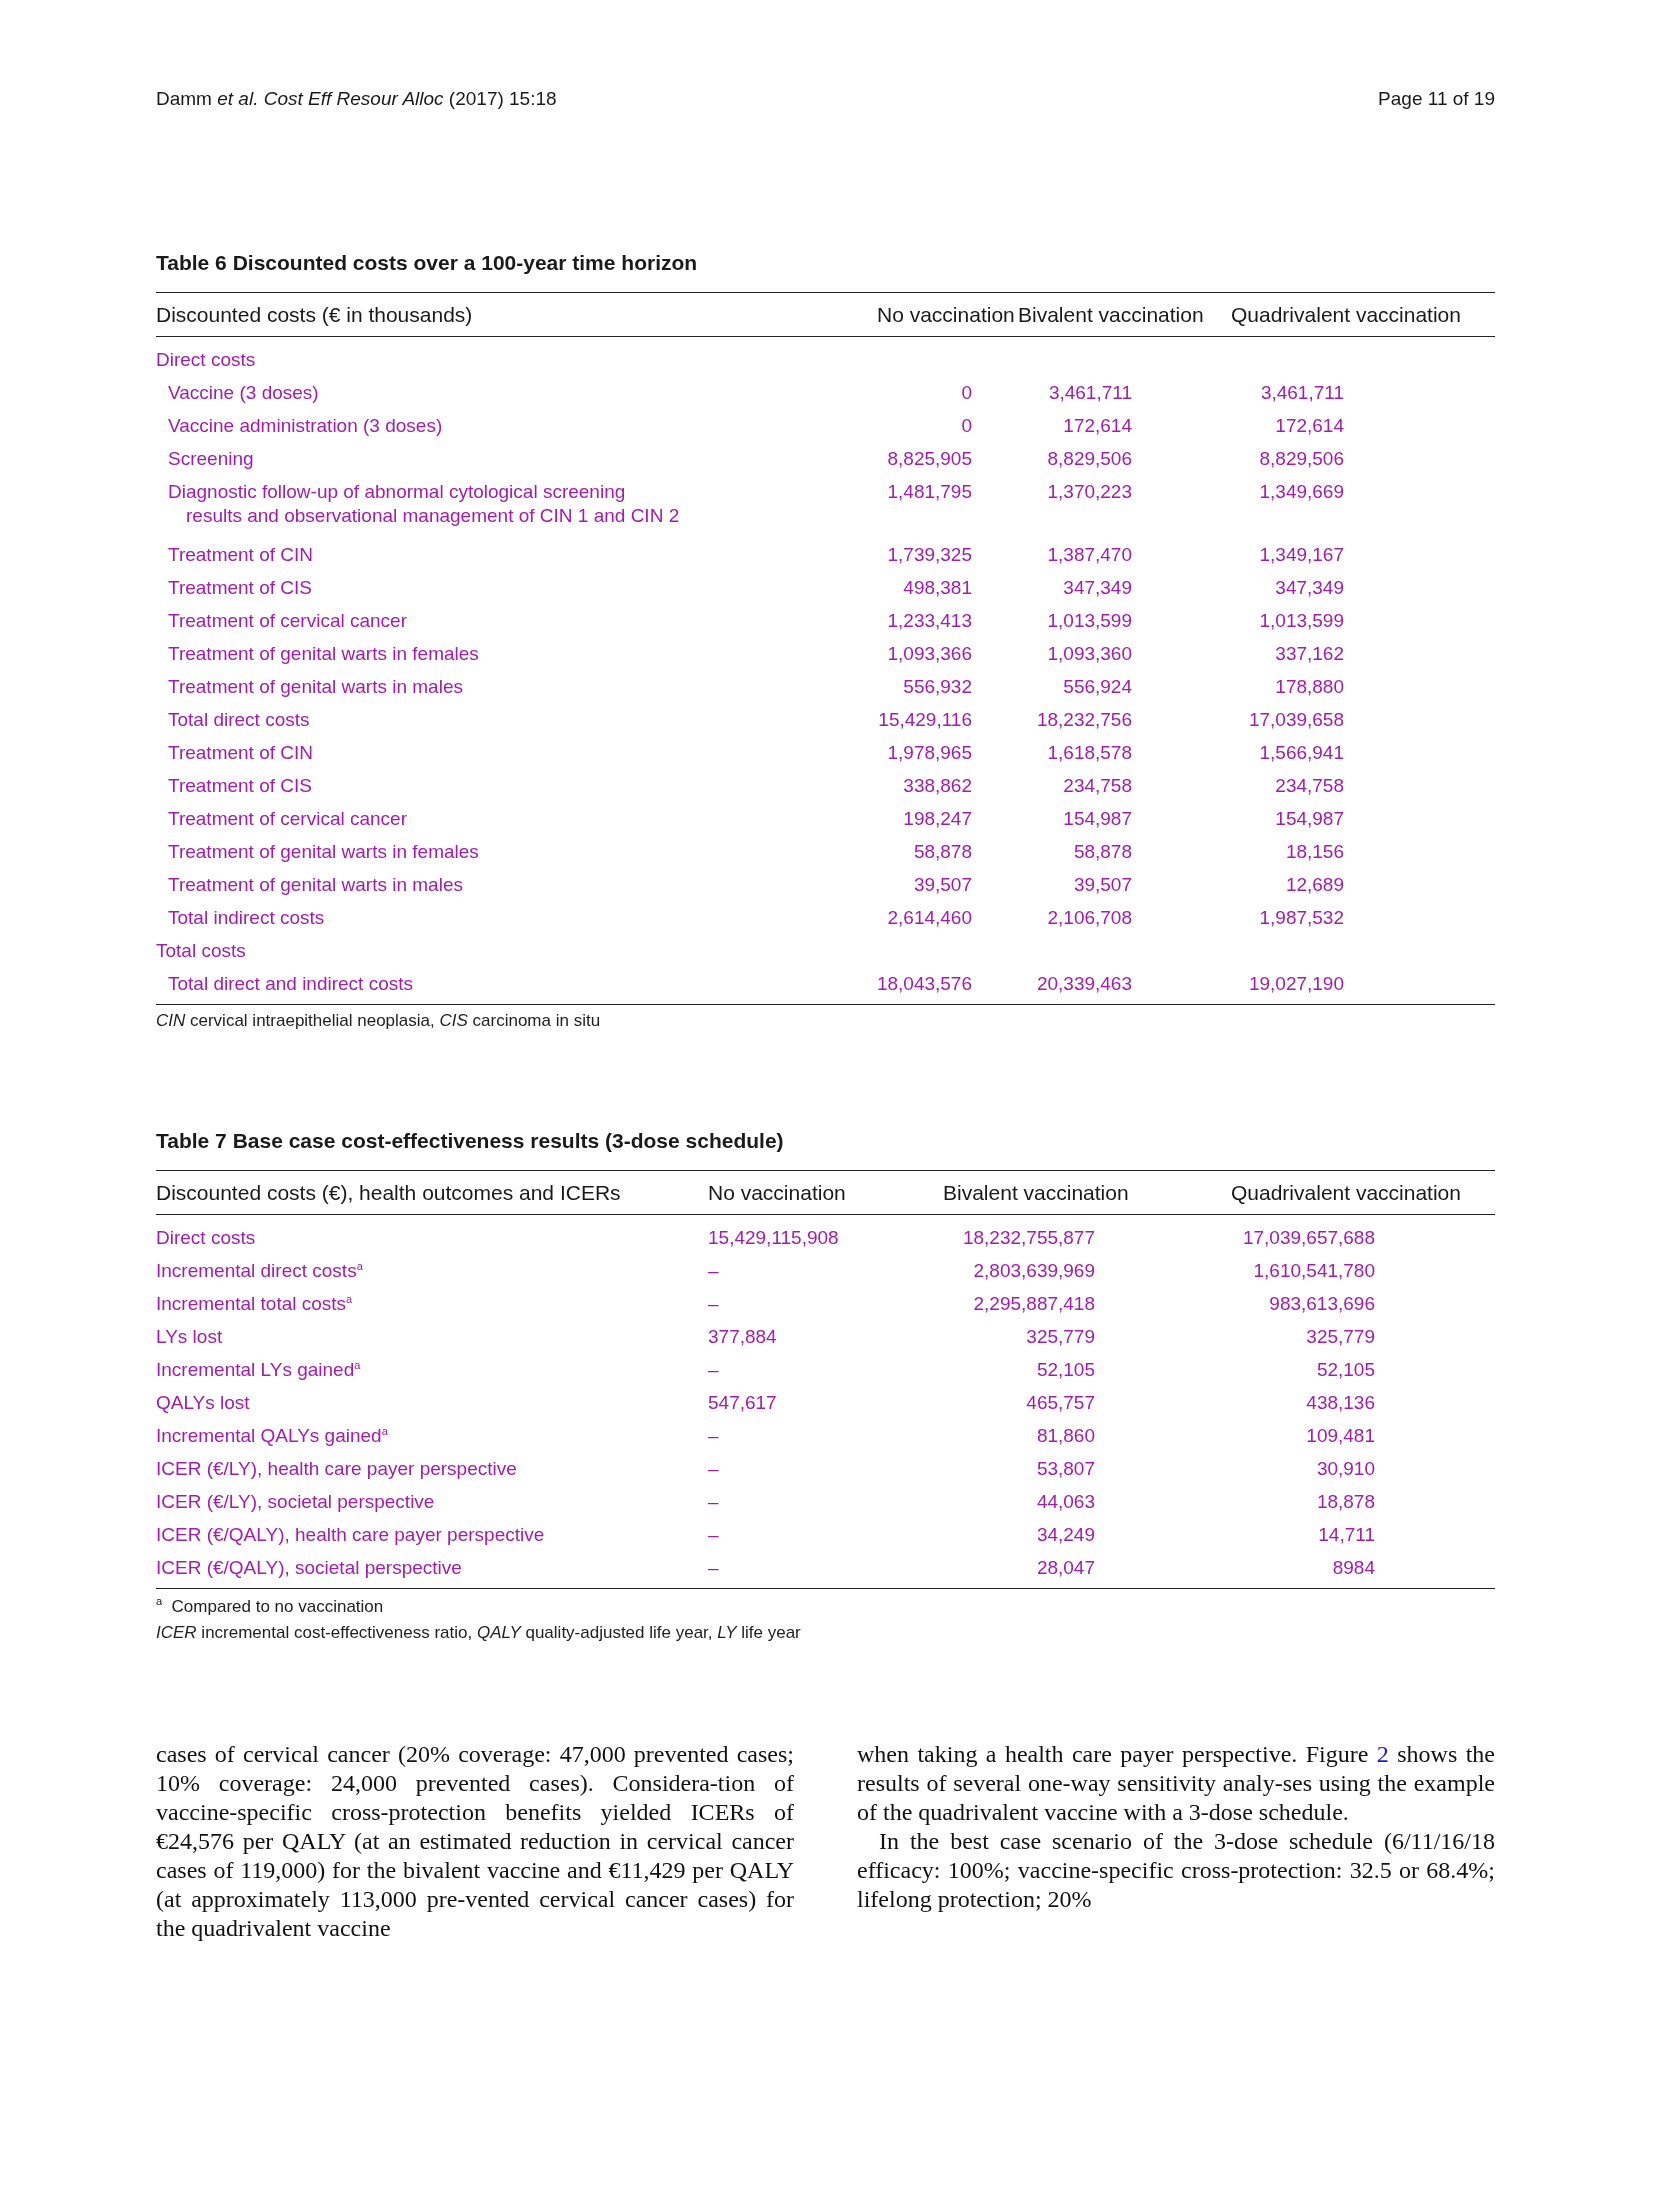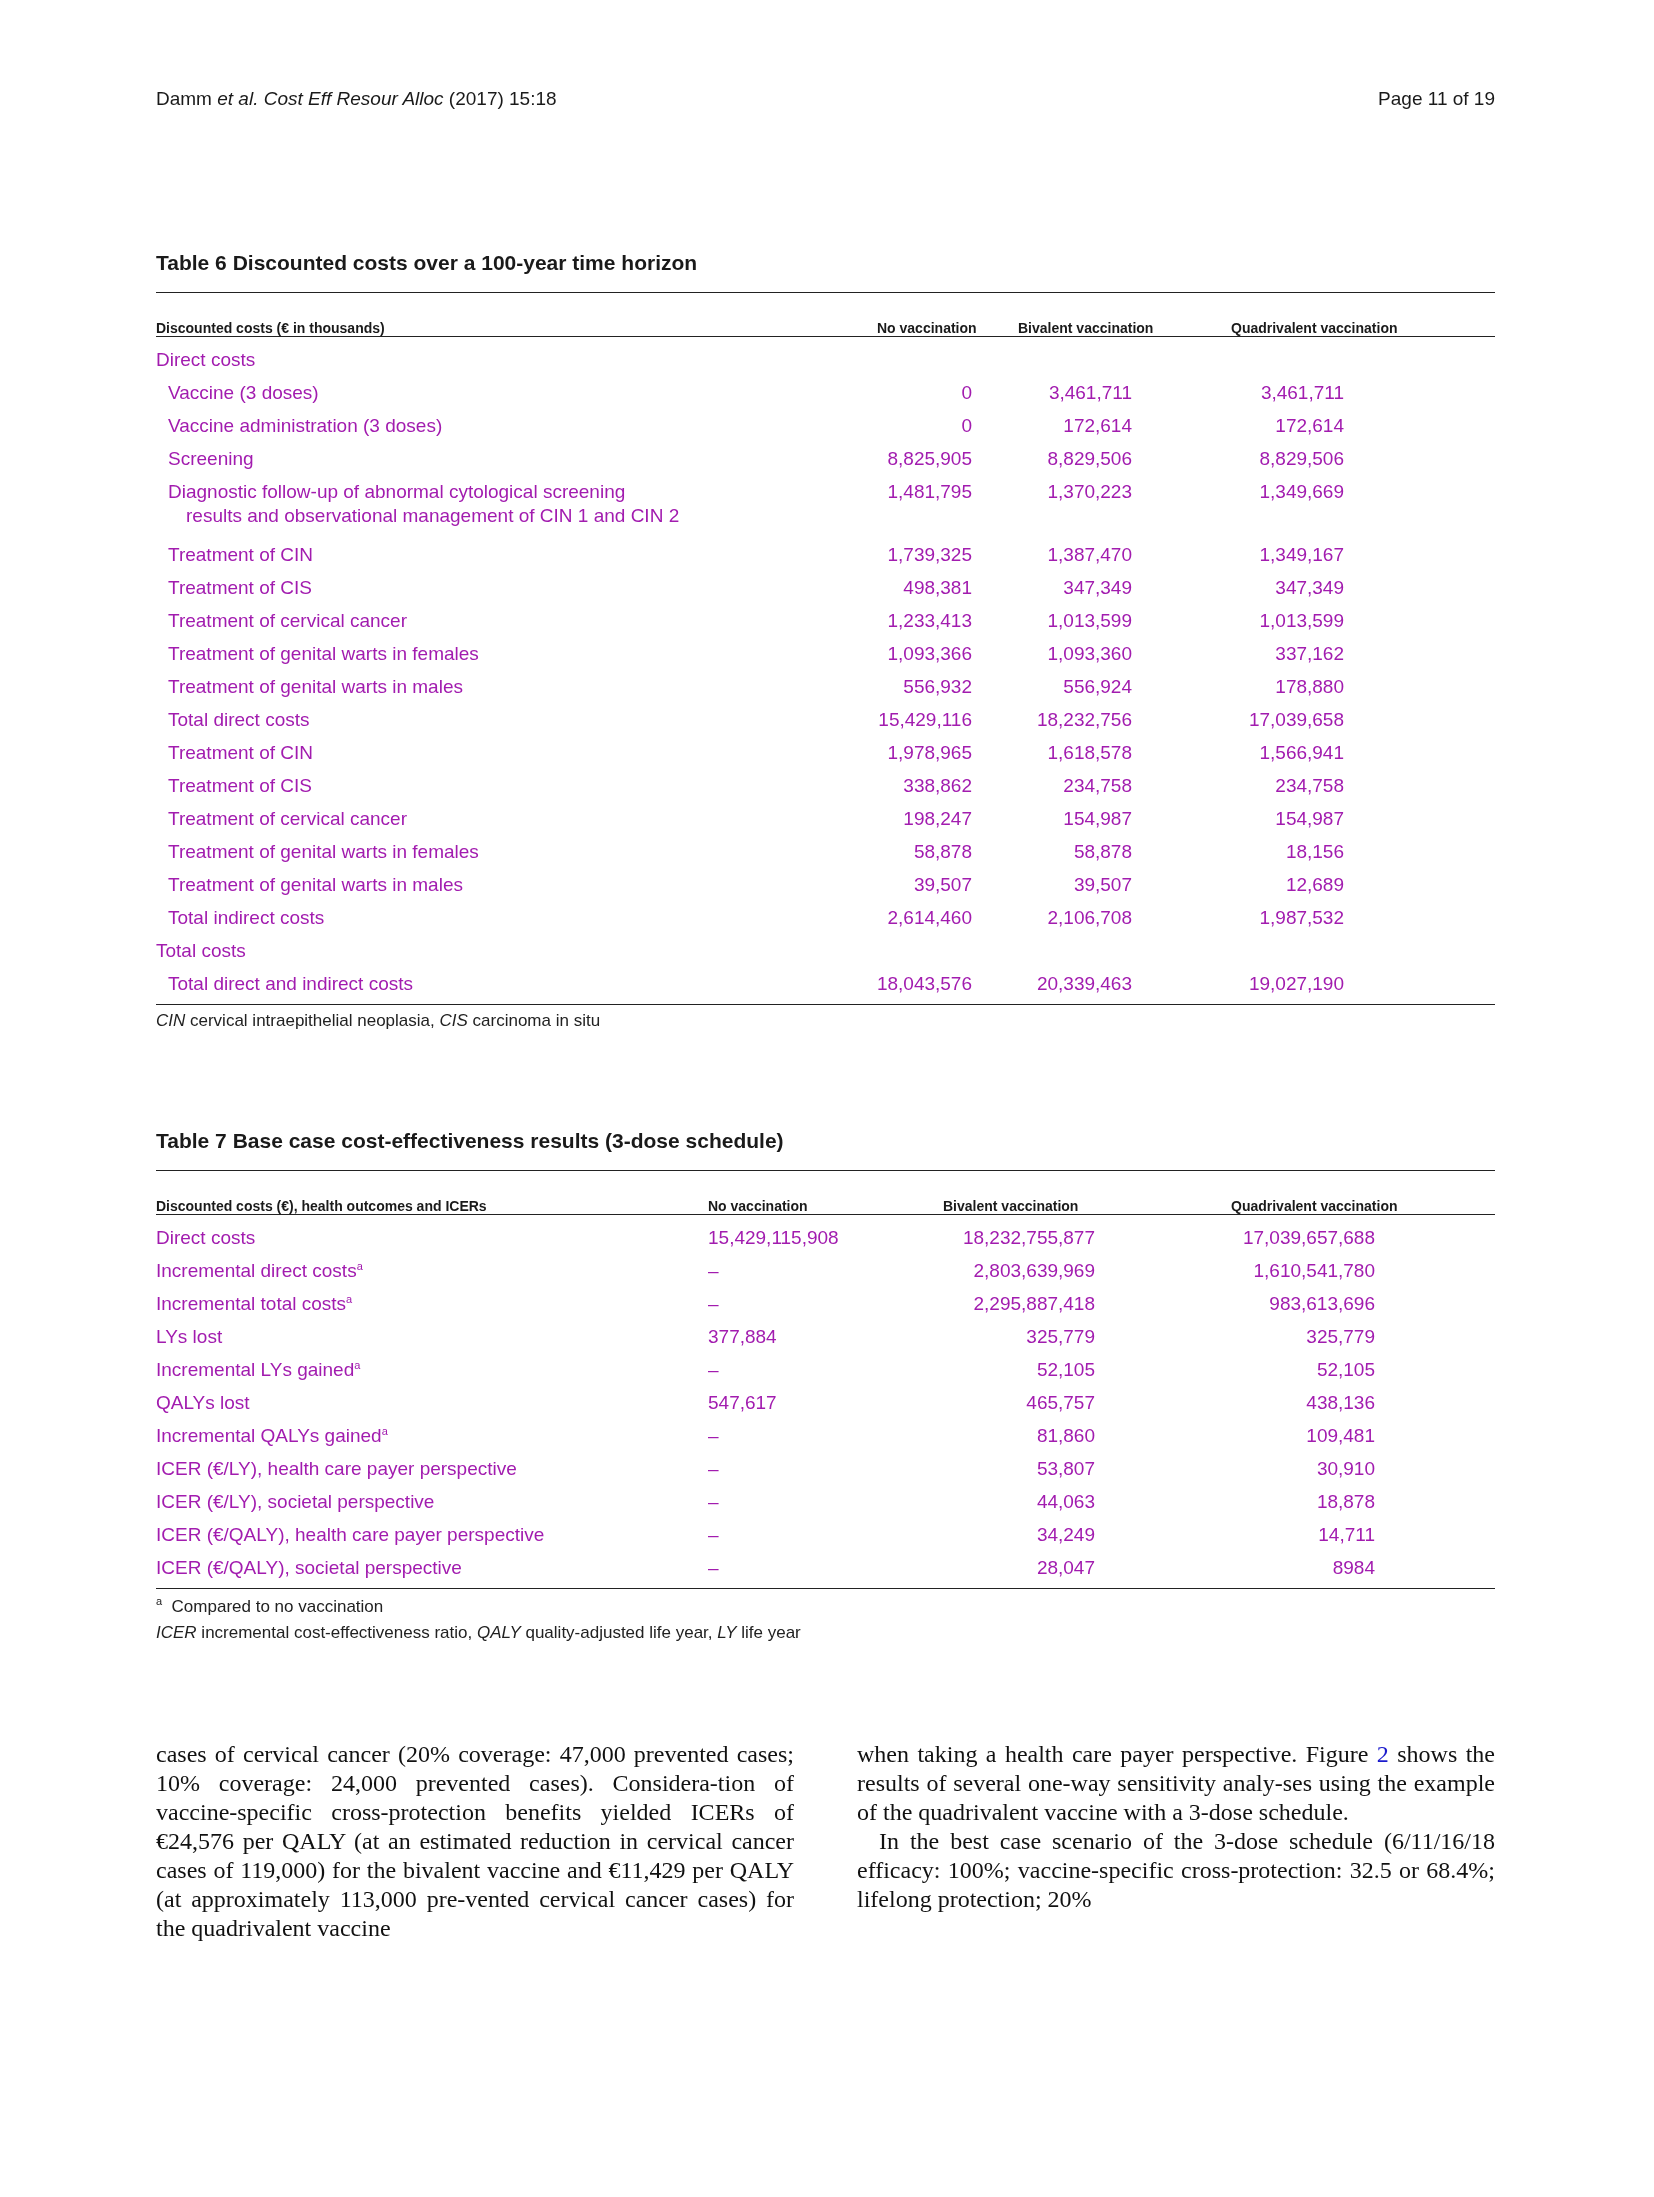--- a/index.html
+++ b/index.html
@@ -6,21 +6,21 @@
   body { width: 1654px; height: 2197px; position: relative; overflow: hidden; color: #1a1a1a; }
   .sans { font-family: "Liberation Sans", "DejaVu Sans", sans-serif; }
   .serif { font-family: "Liberation Serif", "DejaVu Serif", serif; }
 
   .running-head { position: absolute; top: 88px; left: 156px; width: 1339px; font-size: 19px; display: flex; justify-content: space-between; gap: 8px; }
   .running-head i { font-style: italic; }
 
   .table-block { position: absolute; left: 156px; width: 1339px; }
   .table-title { font-size: 21px; font-weight: bold; margin: 0; height: 30px; line-height: 30px; }
   .rule { border-top: 1.5px solid #222; }
-  .thead { display: flex; align-items: flex-end; height: 43px; font-size: 14px; font-weight: bold; }
+  .thead { display: flex; align-items: center; height: 43px; font-size: 21px; font-weight: normal; }
   .row { display: flex; align-items: flex-start; font-size: 19px; font-weight: normal; color: #a21caf; line-height: 24px; }
   .row .label { flex: 1; }
   .row.sub .label { padding-left: 12px; }
   .row .label .cont { display: block; padding-left: 18px; }
   .cell { text-align: right; }
   sup { font-size: 11px; vertical-align: super; line-height: 0; }
   .footnote { font-size: 17px; color: #222; }
   .footnote i { font-style: italic; }
 
   

